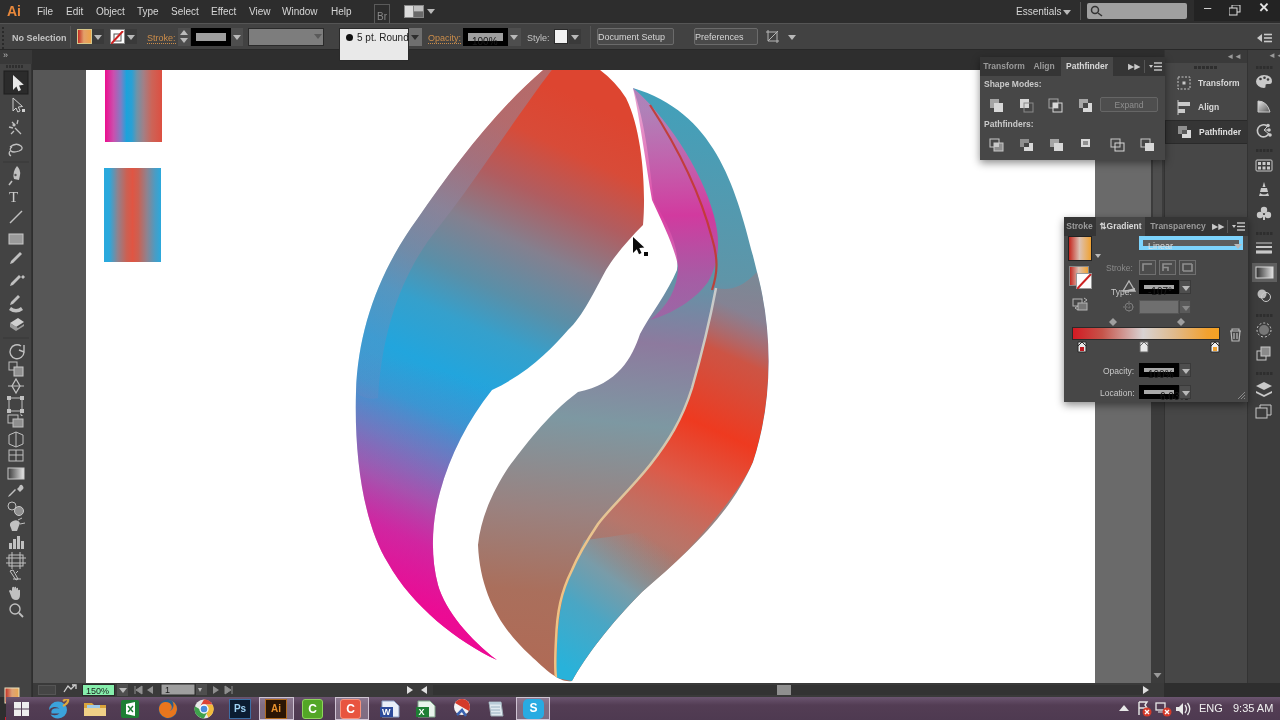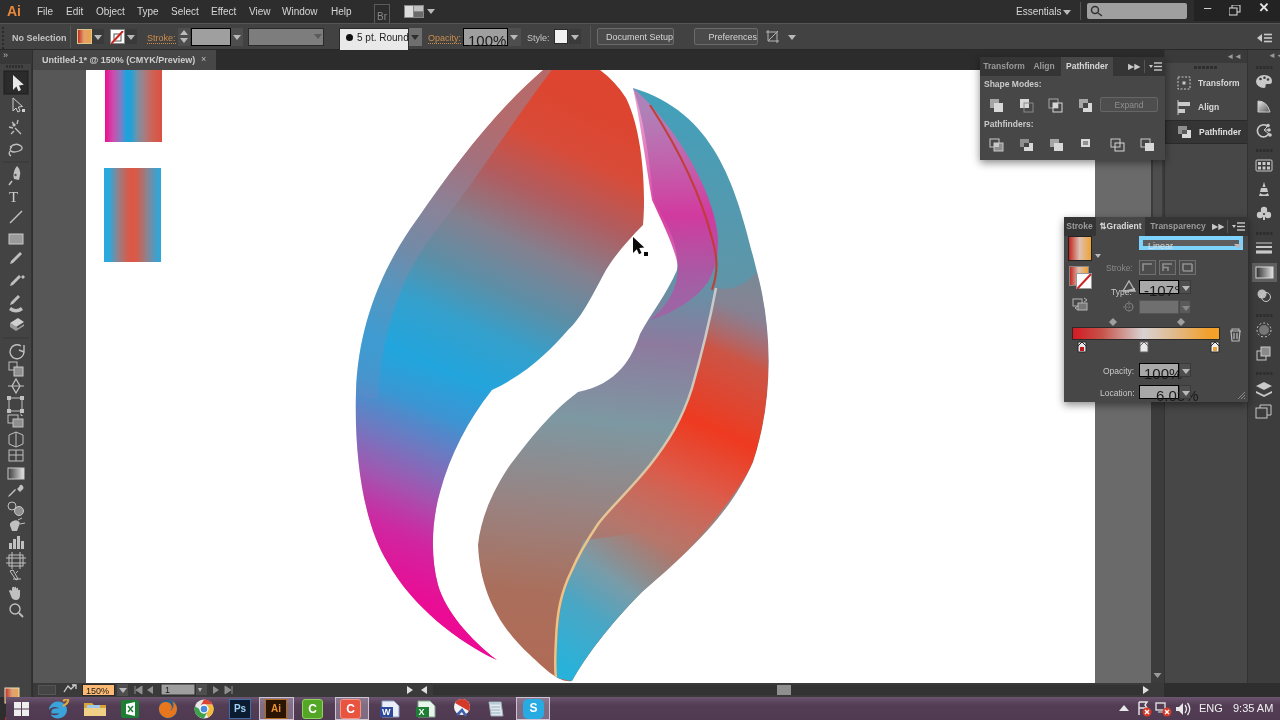--- a/index.html
+++ b/index.html
@@ -11,21 +11,21 @@
 #menubar .mi { position:absolute; top:6px; font-size:10px; color:#d6d6d6; }
 #ailogo { position:absolute; left:7px; top:3px; font-size:14px; font-weight:bold; color:#e8883b; }
 
 .winbtn { position:absolute; top:0; height:21px; background:#232323; color:#e6e6e6; text-align:center; }
 
 #ctrlbar { position:absolute; left:0; top:23px; width:1280px; height:27px; background:#424242; border-top:1px solid #555; border-bottom:1px solid #282828; }
 .clabel { position:absolute; top:9px; font-size:9px; color:#c4c4c4; white-space:nowrap; }
 .olabel { position:absolute; top:9px; font-size:9px; color:#cc8d4a; border-bottom:1px dotted #cc8d4a; white-space:nowrap; }
 .dd { position:absolute; background:#3a3a3a; }
 .darr { position:absolute; width:0; height:0; border-left:4px solid transparent; border-right:4px solid transparent; border-top:5px solid #b9b9b9; }
-.btn { position:absolute; height:17px; top:4px; background:#4a4a4a; border:1px solid #6b6b6b; border-radius:2px; color:#d6d6d6; font-size:9px; text-align:right; white-space:nowrap; }
+.btn { position:absolute; height:17px; top:4px; background:#4a4a4a; border:1px solid #6b6b6b; border-radius:2px; color:#d6d6d6; font-size:9px; text-align:left; white-space:nowrap; }
 
 #tabbar { position:absolute; left:33px; top:50px; width:1131px; height:20px; background:#2c2c2c; }
 #doctab { position:absolute; left:0px; top:0px; width:183px; height:20px; background:#474747; color:#cecece; font-size:9px; font-weight:bold; padding:5px 0 0 9px; white-space:nowrap; }
 
 #toolbar { position:absolute; left:0; top:50px; width:32px; height:647px; background:#434343; border-right:1px solid #333; }
 
 #canvas { position:absolute; left:33px; top:70px; width:1118px; height:613px; background:#575757; overflow:hidden; }
 #artboard { position:absolute; left:53px; top:0; width:1009px; height:613px; background:#ffffff; }
 #rightpaste { position:absolute; left:1062px; top:0; width:56px; height:613px; background:#6a6a6a; }
 
@@ -36,21 +36,21 @@
 #dockright { position:absolute; left:1247px; top:50px; width:33px; height:633px; background:#3d3d3d; border-left:1px solid #333; }
 
 .panel { position:absolute; background:#474747; box-shadow:0 3px 8px rgba(0,0,0,0.45); }
 .ptabbar { position:absolute; left:0; top:0; right:0; height:19px; background:#353535; }
 .ptab { position:absolute; top:0; height:19px; font-size:11px; font-weight:bold; color:#9a9a9a; padding-top:4px; text-align:center; }
 .ptab.active { background:#474747; color:#d8d8d8; }
 .plabel { position:absolute; font-size:11px; color:#c9c9c9; }
 
 #taskbar { position:absolute; left:6px; top:697px; width:1280px; height:27px; background:linear-gradient(#6b5570,#533d54 30%,#4d3950); }
 
-.lightbox { position:absolute; background:#9f9f9f; border:1px solid #000000; color:#1a1a1a; font-size:15px; }
+.lightbox { position:absolute; background:#9f9f9f; border:5px solid #000000; color:#1a1a1a; font-size:10px; }
 </style>
 </head>
 <body>
 <div id="stage">
 
 <div id="menubar">
   <span id="ailogo">Ai</span>
   <span class="mi" style="left:37px">File</span>
   <span class="mi" style="left:66px">Edit</span>
   <span class="mi" style="left:96px">Object</span>
@@ -157,25 +157,20 @@
   <svg width="16" height="12" style="position:absolute; left:1257px; top:8px;">
     <path d="M0,6 L5,2 L5,10 Z" fill="#c9c9c9"></path>
         <g stroke="#c9c9c9" stroke-width="1.6">
           <line x1="7" y1="2.5" x2="15" y2="2.5"></line>
           <line x1="7" y1="6" x2="15" y2="6"></line>
           <line x1="7" y1="9.5" x2="15" y2="9.5"></line>
         </g>
   </svg>
 </div>
 
-<div id="tabbar">
-  <div id="doctab">Untitled-1* @ 150% (CMYK/Preview)
-    <span style="position:absolute; left:168px; top:4px; color:#bbb; font-weight:normal;">×</span>
-  </div>
-</div>
 
 <div id="toolbar">
   <div style="position:absolute; left:0; top:0; width:32px; height:14px; background:#383838; color:#b9b9b9; font-size:9px; padding-left:3px;">»</div>
   <svg width="20" height="4" style="position:absolute; left:6px; top:15px;">
         <g fill="#2e2e2e">
           <rect x="0" y="0" width="2" height="3"></rect>
           <rect x="3" y="0" width="2" height="3"></rect>
           <rect x="6" y="0" width="2" height="3"></rect>
           <rect x="9" y="0" width="2" height="3"></rect>
           <rect x="12" y="0" width="2" height="3"></rect>
@@ -480,21 +475,21 @@
     <rect x="2" y="14" width="9" height="290" rx="4" fill="#4e4e4e"></rect>
     <path d="M6.5 608 l4 -5 l-8 0 z" fill="#9a9a9a"></path>
   </svg>
 </div>
 <div id="statusbar">
   <div style="position:absolute;left:5px;top:2px;width:18px;height:10px;background:#454545;border:1px solid #555;"></div>
   <svg width="16" height="11" style="position:absolute;left:29px;top:1px;">
         <path d="M2 8 l4 -6 l3 3 l4 -4" stroke="#cfcfcf" fill="none" stroke-width="1.3"></path>
         <path d="M10 1 l4 0 l0 4" fill="none" stroke="#cfcfcf" stroke-width="1.3"></path>
       </svg>
-  <div style="position:absolute;left:49px;top:1px;width:33px;height:12px;background:#fdba74;border:1px solid #2a2a2a;color:#1a1a1a;font-size:9px;padding:1px 0 4px 3px;">150%</div>
+  <div style="position:absolute;left:49px;top:1px;width:33px;height:12px;background:#86efac;border:1px solid #2a2a2a;color:#1a1a1a;font-size:9px;padding:1px 0 4px 3px;">150%</div>
   <div style="position:absolute;left:84px;top:1px;width:11px;height:12px;background:#4e4e4e;">
         <span class="darr" style="left:1.5px;top:4px;border-left-width:4px;border-right-width:4px;"></span>
       </div>
   <svg width="110" height="12" style="position:absolute;left:100px;top:1px;">
     <g fill="#8f8f8f">
           <path d="M2 2 l0 8 M9 2 l-6 4 l6 4 z" stroke="#8f8f8f"></path>
           <path d="M20 2 l-6 4 l6 4 z"></path>
         </g>
     <rect x="28" y="0" width="34" height="11" fill="#9f9f9f" stroke="#2a2a2a"></rect>
         <text x="32" y="9" font-size="9" fill="#1a1a1a">1</text>

